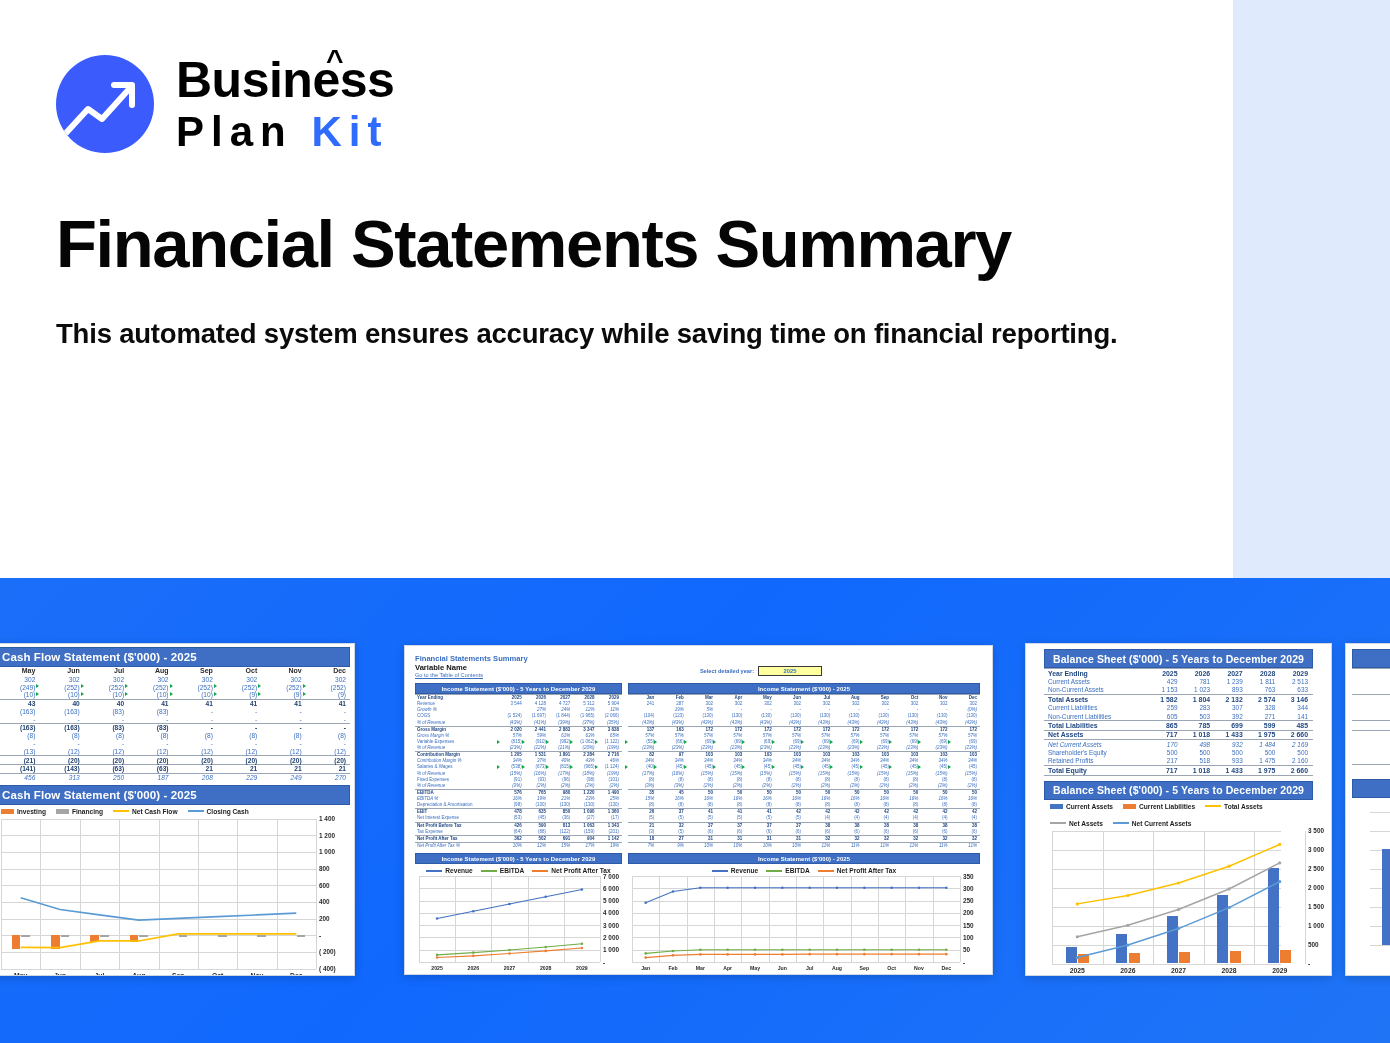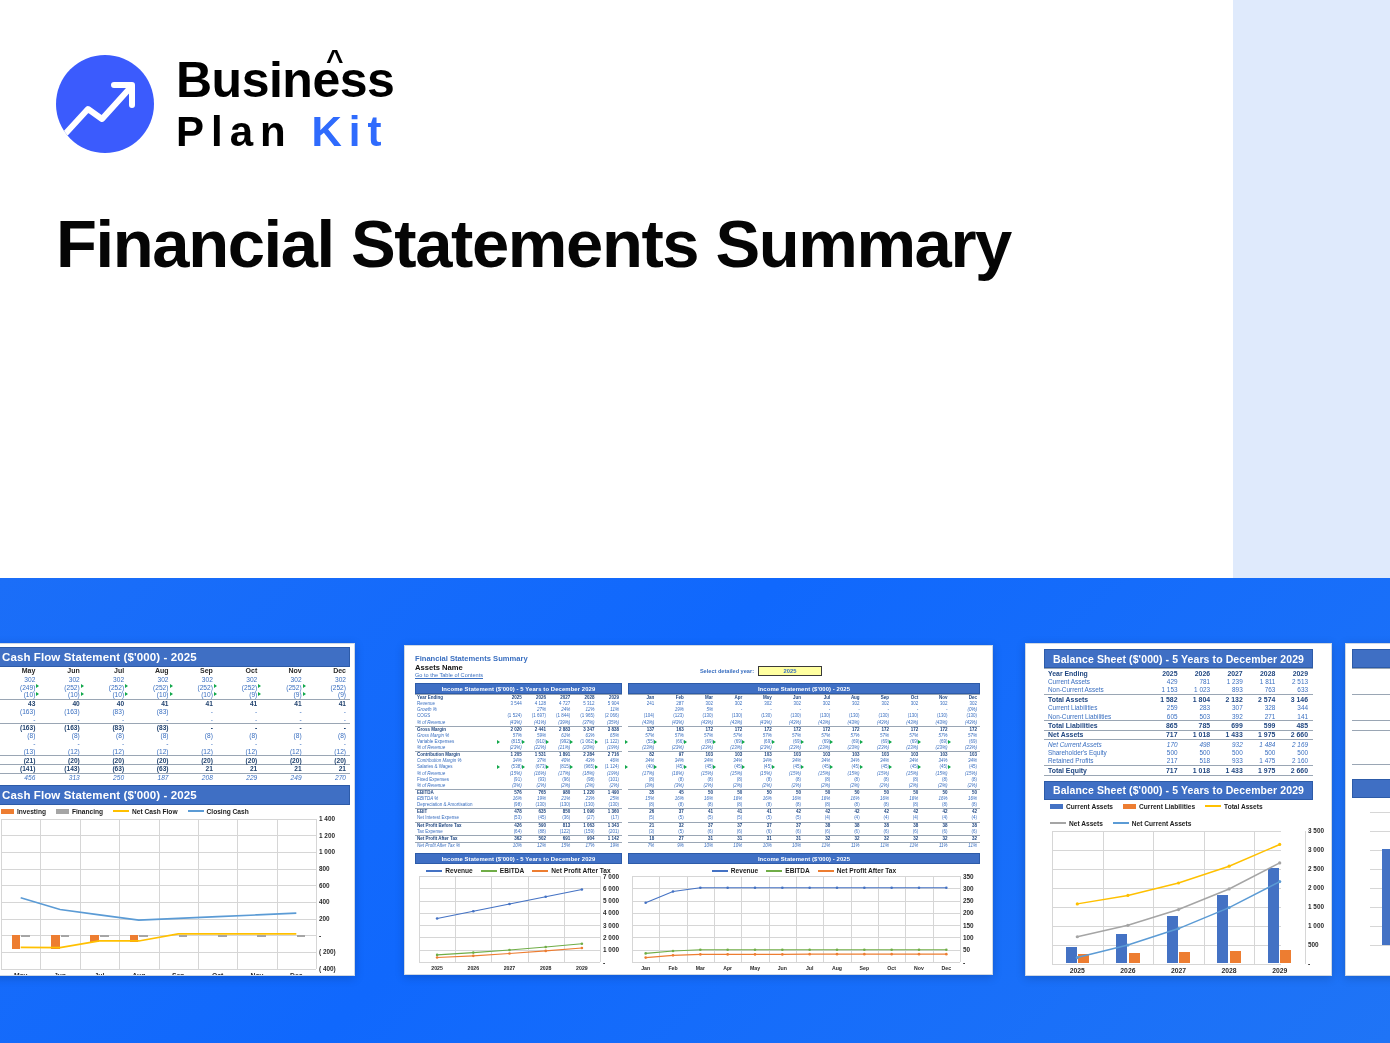--- a/index.html
+++ b/index.html
@@ -171,20 +171,21 @@
       <div id="logo-line2">
         <span>Plan</span>
         <span id="logo-kit">Kit</span>
       </div>
     </div>
   </div>
 
   <h1 id="headline">Financial Statements Summary</h1>
 
   <div id="body-copy">
+    <p>This automated system ensures accuracy while saving time on financial reporting.</p>
   </div>
 </div>
 
 <div id="blue-band"></div>
 
 <div class="ss-card" id="card-left">
   <div class="ss-inner">
     <div class="band" id="cf-band">Cash Flow Statement ($'000) - 2025</div>
     <table class="cf-table">
       <thead>
@@ -407,21 +408,21 @@
         </svg>
       </div>
   </div>
 </div>
 
 <div class="ss-card" id="card-center">
   <div class="ss-inner" style="padding:8px 10px;">
     <div style="display:flex;justify-content:space-between;align-items:flex-start;">
       <div>
         <div class="cc-title">Financial Statements Summary</div>
-        <div class="cc-sub">Assets Name</div>
+        <div class="cc-sub">Variable Name</div>
         <div class="cc-link">Go to the Table of Contents</div>
       </div>
       <div style="display:flex;align-items:center;gap:4px;margin-top:12px;margin-right:160px;">
         <span class="sel-label">Select detailed year:</span>
         <span class="sel-box">2025</span>
       </div>
     </div>
 
     <div style="display:flex;gap:6px;margin-top:5px;">
 

